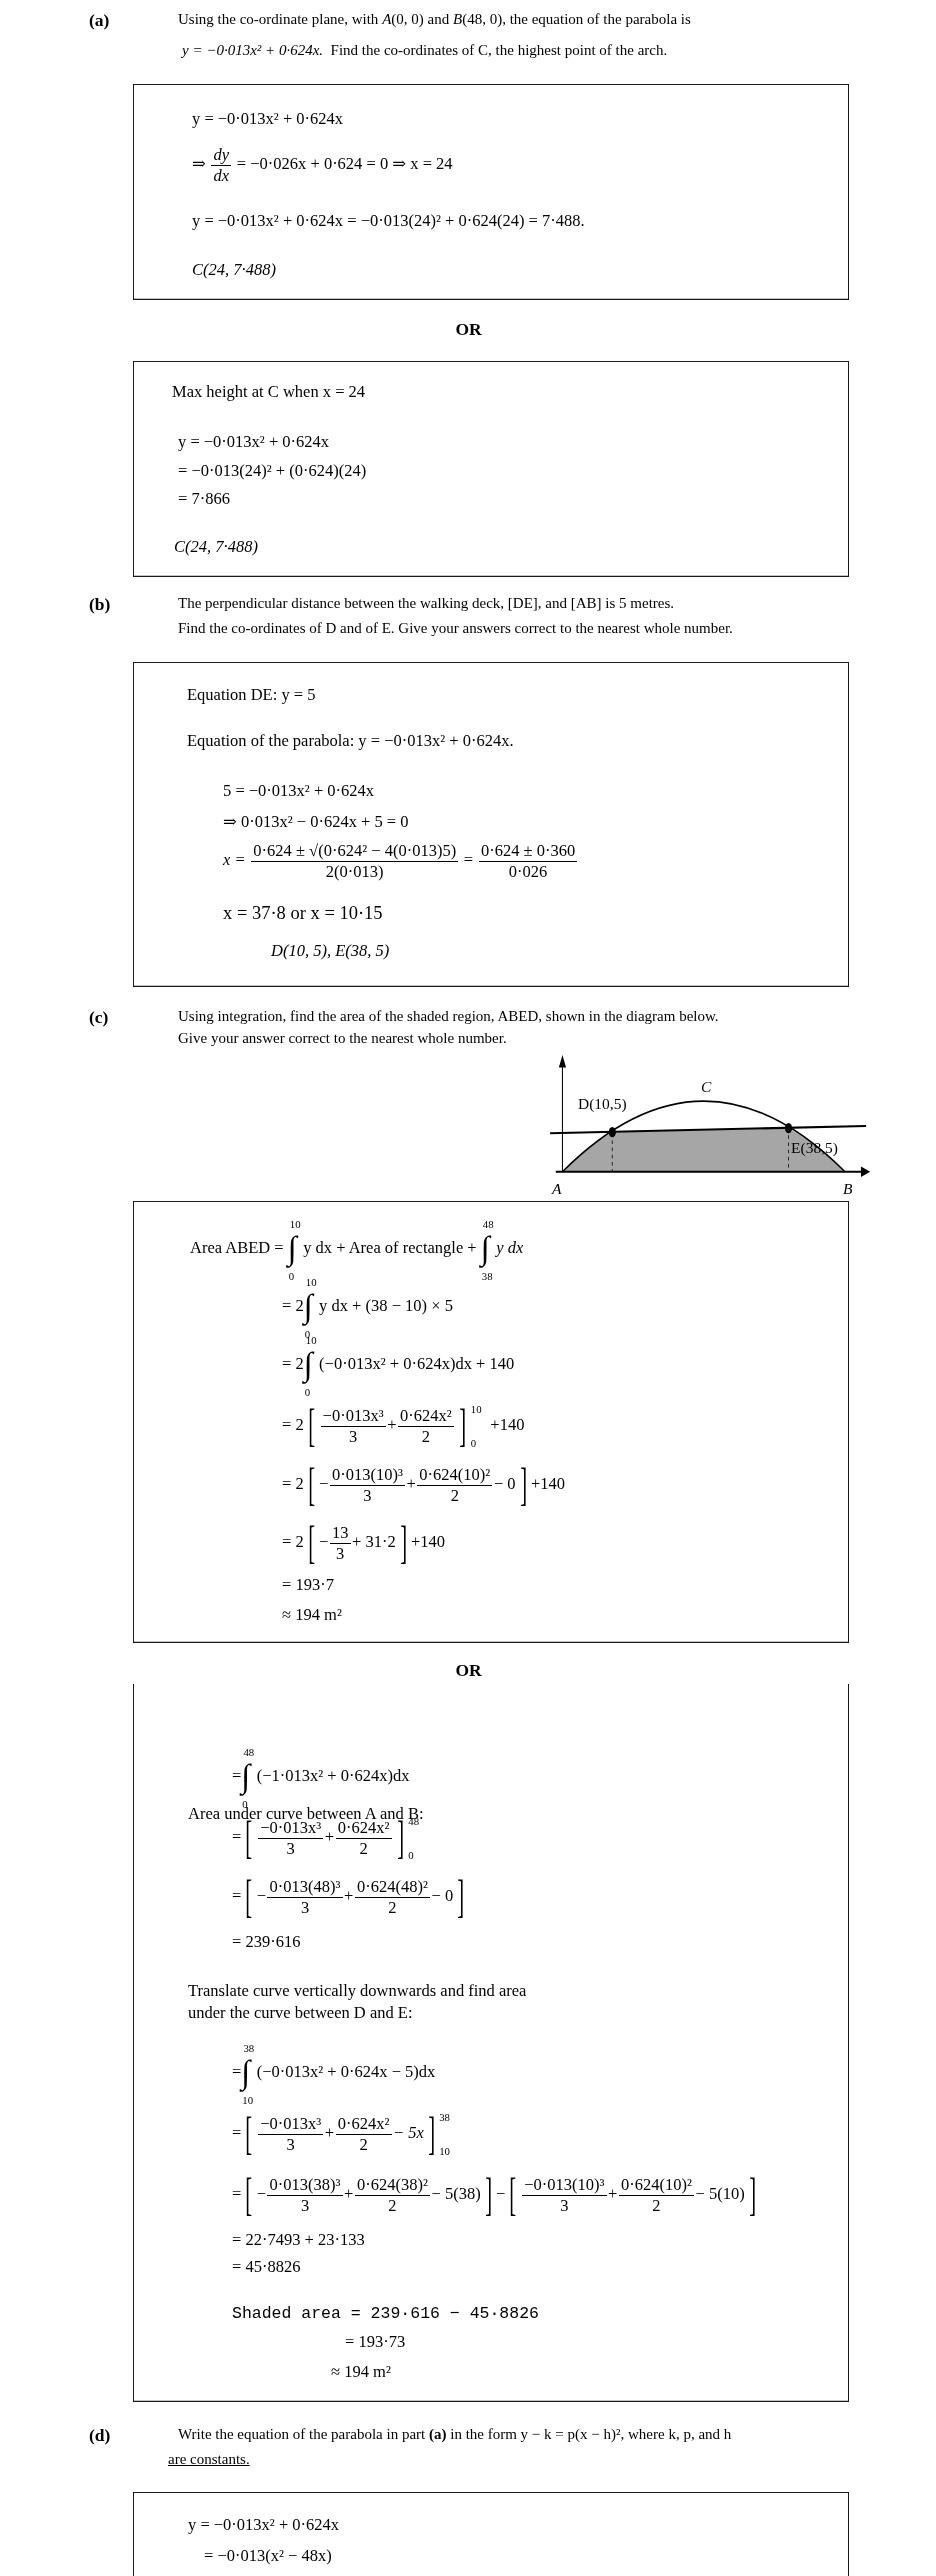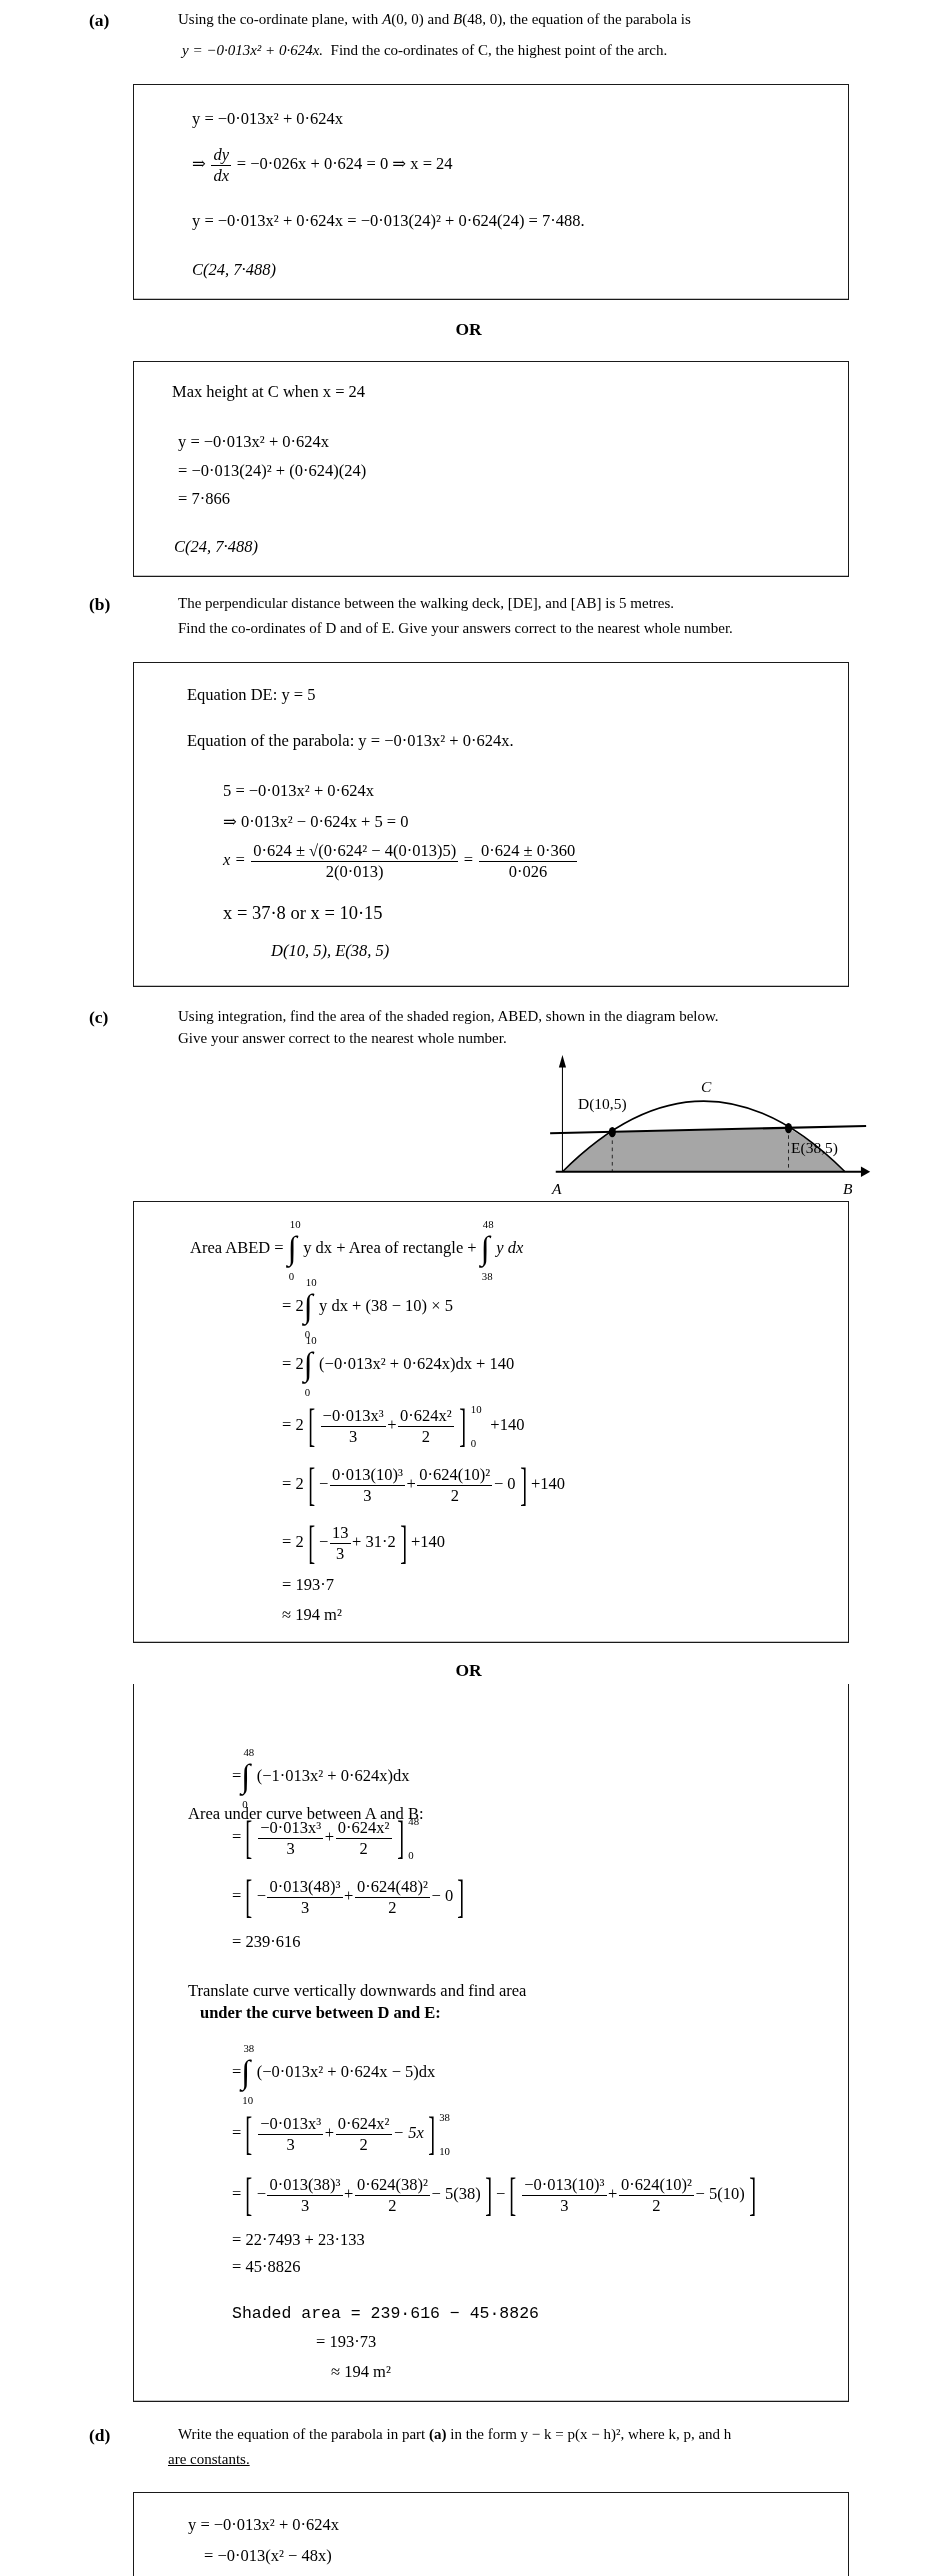--- a/index.html
+++ b/index.html
@@ -136,35 +136,35 @@
   <span>(−1·013x² + 0·624x)dx</span>
 </div>
 <div class="abs m" style="left:232px; top:1815px;">
   <span>=</span><span class="brk">[</span><span class="frac"><span class="num">−0·013x³</span><span>3</span></span>+<span class="frac"><span class="num">0·624x²</span><span>2</span></span><span class="brk">]</span><span class="lim"><span class="up">48</span><span class="lo">0</span></span>
 </div>
 <div class="abs m" style="left:232px; top:1874px;">
   <span>=</span><span class="brk">[</span>−<span class="frac"><span class="num">0·013(48)³</span><span>3</span></span>+<span class="frac"><span class="num">0·624(48)²</span><span>2</span></span><span>− 0</span><span class="brk">]</span>
 </div>
 <div class="abs m" style="left:232px; top:1932px;">= 239·616</div>
 <div class="abs m" style="left:188px; top:1981px;">Translate curve vertically downwards and find area</div>
-<div class="abs m" style="left:200px; top:2003px;font-weight:bold;">under the curve between D and E:</div>
+<div class="abs m" style="left:188px; top:2003px;">under the curve between D and E:</div>
 <div class="abs m" style="left:232px; top:2053px;">
   <span>=</span><span class="int"><span class="sign">∫</span><span class="up">38</span><span class="lo">10</span></span>
   <span>(−0·013x² + 0·624x − 5)dx</span>
 </div>
 <div class="abs m" style="left:232px; top:2111px;">
   <span>=</span><span class="brk">[</span><span class="frac"><span class="num">−0·013x³</span><span>3</span></span>+<span class="frac"><span class="num">0·624x²</span><span>2</span></span><span class="mi">− 5x</span><span class="brk">]</span><span class="lim"><span class="up">38</span><span class="lo">10</span></span>
 </div>
 <div class="abs m" style="left:232px; top:2172px;">
   <span>=</span><span class="brk">[</span>−<span class="frac"><span class="num">0·013(38)³</span><span>3</span></span>+<span class="frac"><span class="num">0·624(38)²</span><span>2</span></span><span>− 5(38)</span><span class="brk">]</span>−<span class="brk">[</span><span class="frac"><span class="num">−0·013(10)³</span><span>3</span></span>+<span class="frac"><span class="num">0·624(10)²</span><span>2</span></span><span>− 5(10)</span><span class="brk">]</span>
 </div>
 <div class="abs m" style="left:232px; top:2230px;">= 22·7493 + 23·133</div>
 <div class="abs m" style="left:232px; top:2257px;">= 45·8826</div>
 <div class="abs m" style="left:232px; top:2304px;font-family:Liberation Mono, monospace;">Shaded area  =  239·616  −  45·8826</div>
-<div class="abs m" style="left:316px; top:2332px;">= 193·73</div>
+<div class="abs m" style="left:345px; top:2332px;">= 193·73</div>
 <div class="abs m" style="left:331px; top:2362px;">≈ 194 m²</div>
 
 <div class="abs lbl" style="left:89px; top:2425px;">(d)</div>
 <div class="abs q" style="left:134px; top:2425px;">
   <span>Write the equation of the parabola in part </span><b>(a)</b><span> in the form  y − k = p(x − h)², where k, p, and h</span>
 </div>
 <div class="abs q" style="left:124px; top:2450px;text-decoration:underline;">are constants.</div>
 
 <div class="box" style="top:2492px; height:192px;"></div>
 <div class="abs m" style="left:188px; top:2515px;">y = −0·013x² + 0·624x</div>

